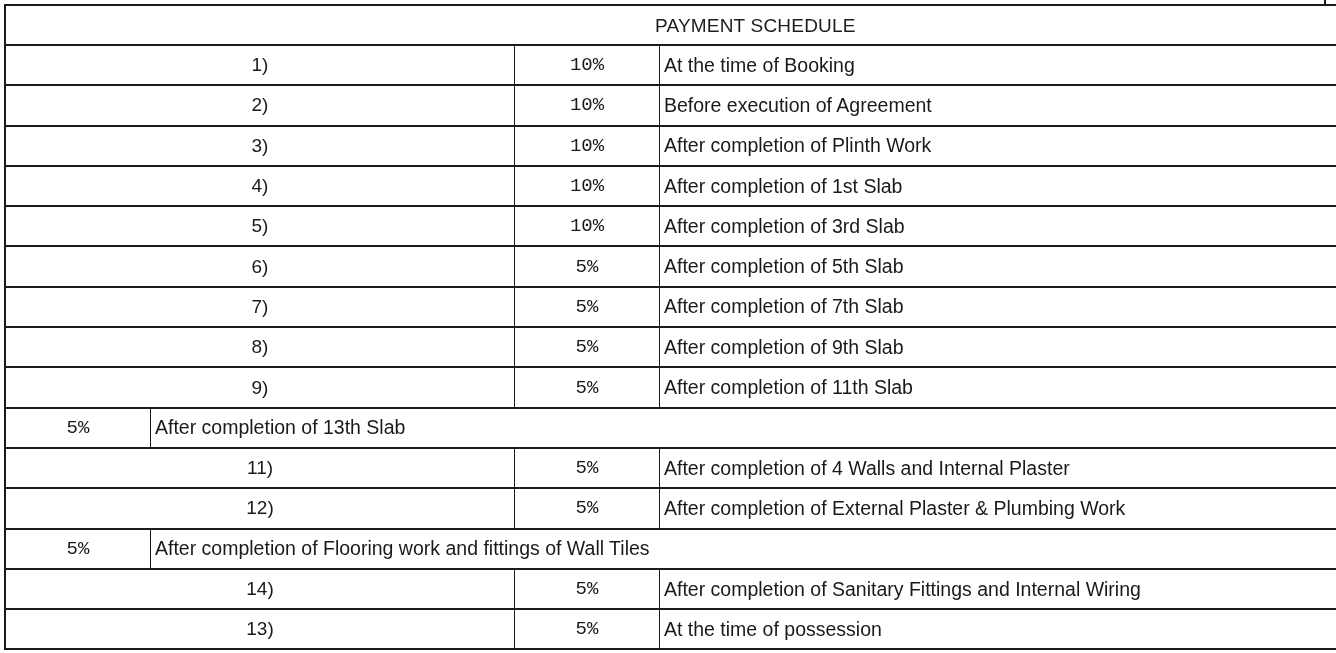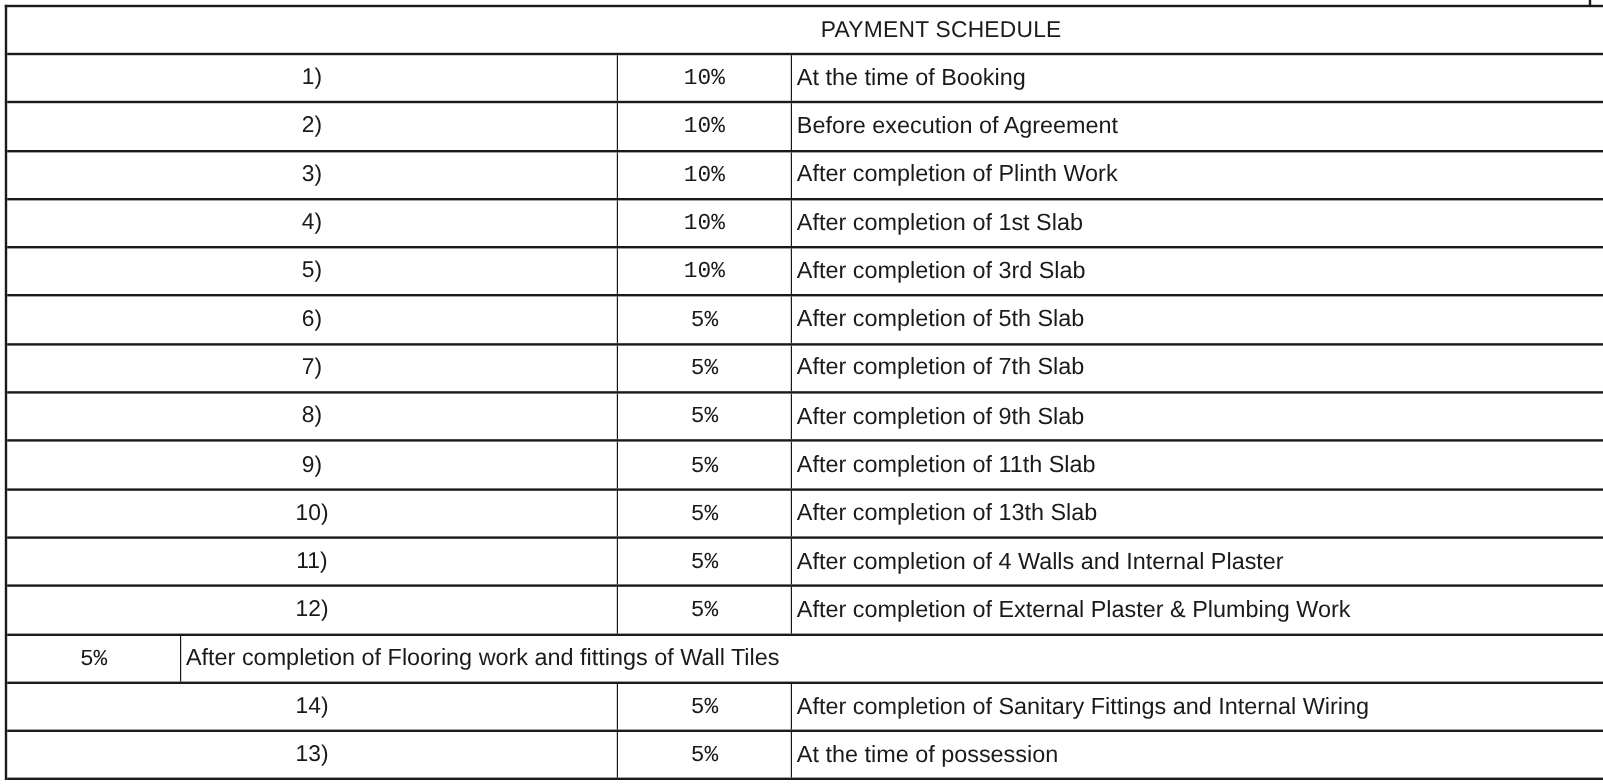--- a/index.html
+++ b/index.html
@@ -32,21 +32,21 @@
       background: #1a1a1a;
     }
     .header-row {
       height: 38px;
       border-bottom: 2px solid #1a1a1a;
       display: flex;
       align-items: center;
     }
     .header-title {
       position: absolute;
-      left: 678px;
+      left: 649px;
       top: 9px;
       font-size: 19px;
       letter-spacing: 0.2px;
       color: #1c1c1c;
     }
     .row {
       height: 38.3px;
       border-bottom: 2px solid #1a1a1a;
       display: flex;
       align-items: center;
@@ -133,21 +133,20 @@
     <div class="cell-no">8)</div>
     <div class="cell-pct">5%</div>
     <div class="cell-desc">After completion of 9th Slab</div>
   </div>
   <div class="row">
     <div class="cell-no">9)</div>
     <div class="cell-pct">5%</div>
     <div class="cell-desc">After completion of 11th Slab</div>
   </div>
   <div class="row">
-    <div class="cell-no">10)</div>
     <div class="cell-pct">5%</div>
     <div class="cell-desc">After completion of 13th Slab</div>
   </div>
   <div class="row">
     <div class="cell-no">11)</div>
     <div class="cell-pct">5%</div>
     <div class="cell-desc">After completion of 4 Walls and Internal Plaster</div>
   </div>
   <div class="row">
     <div class="cell-no">12)</div>

